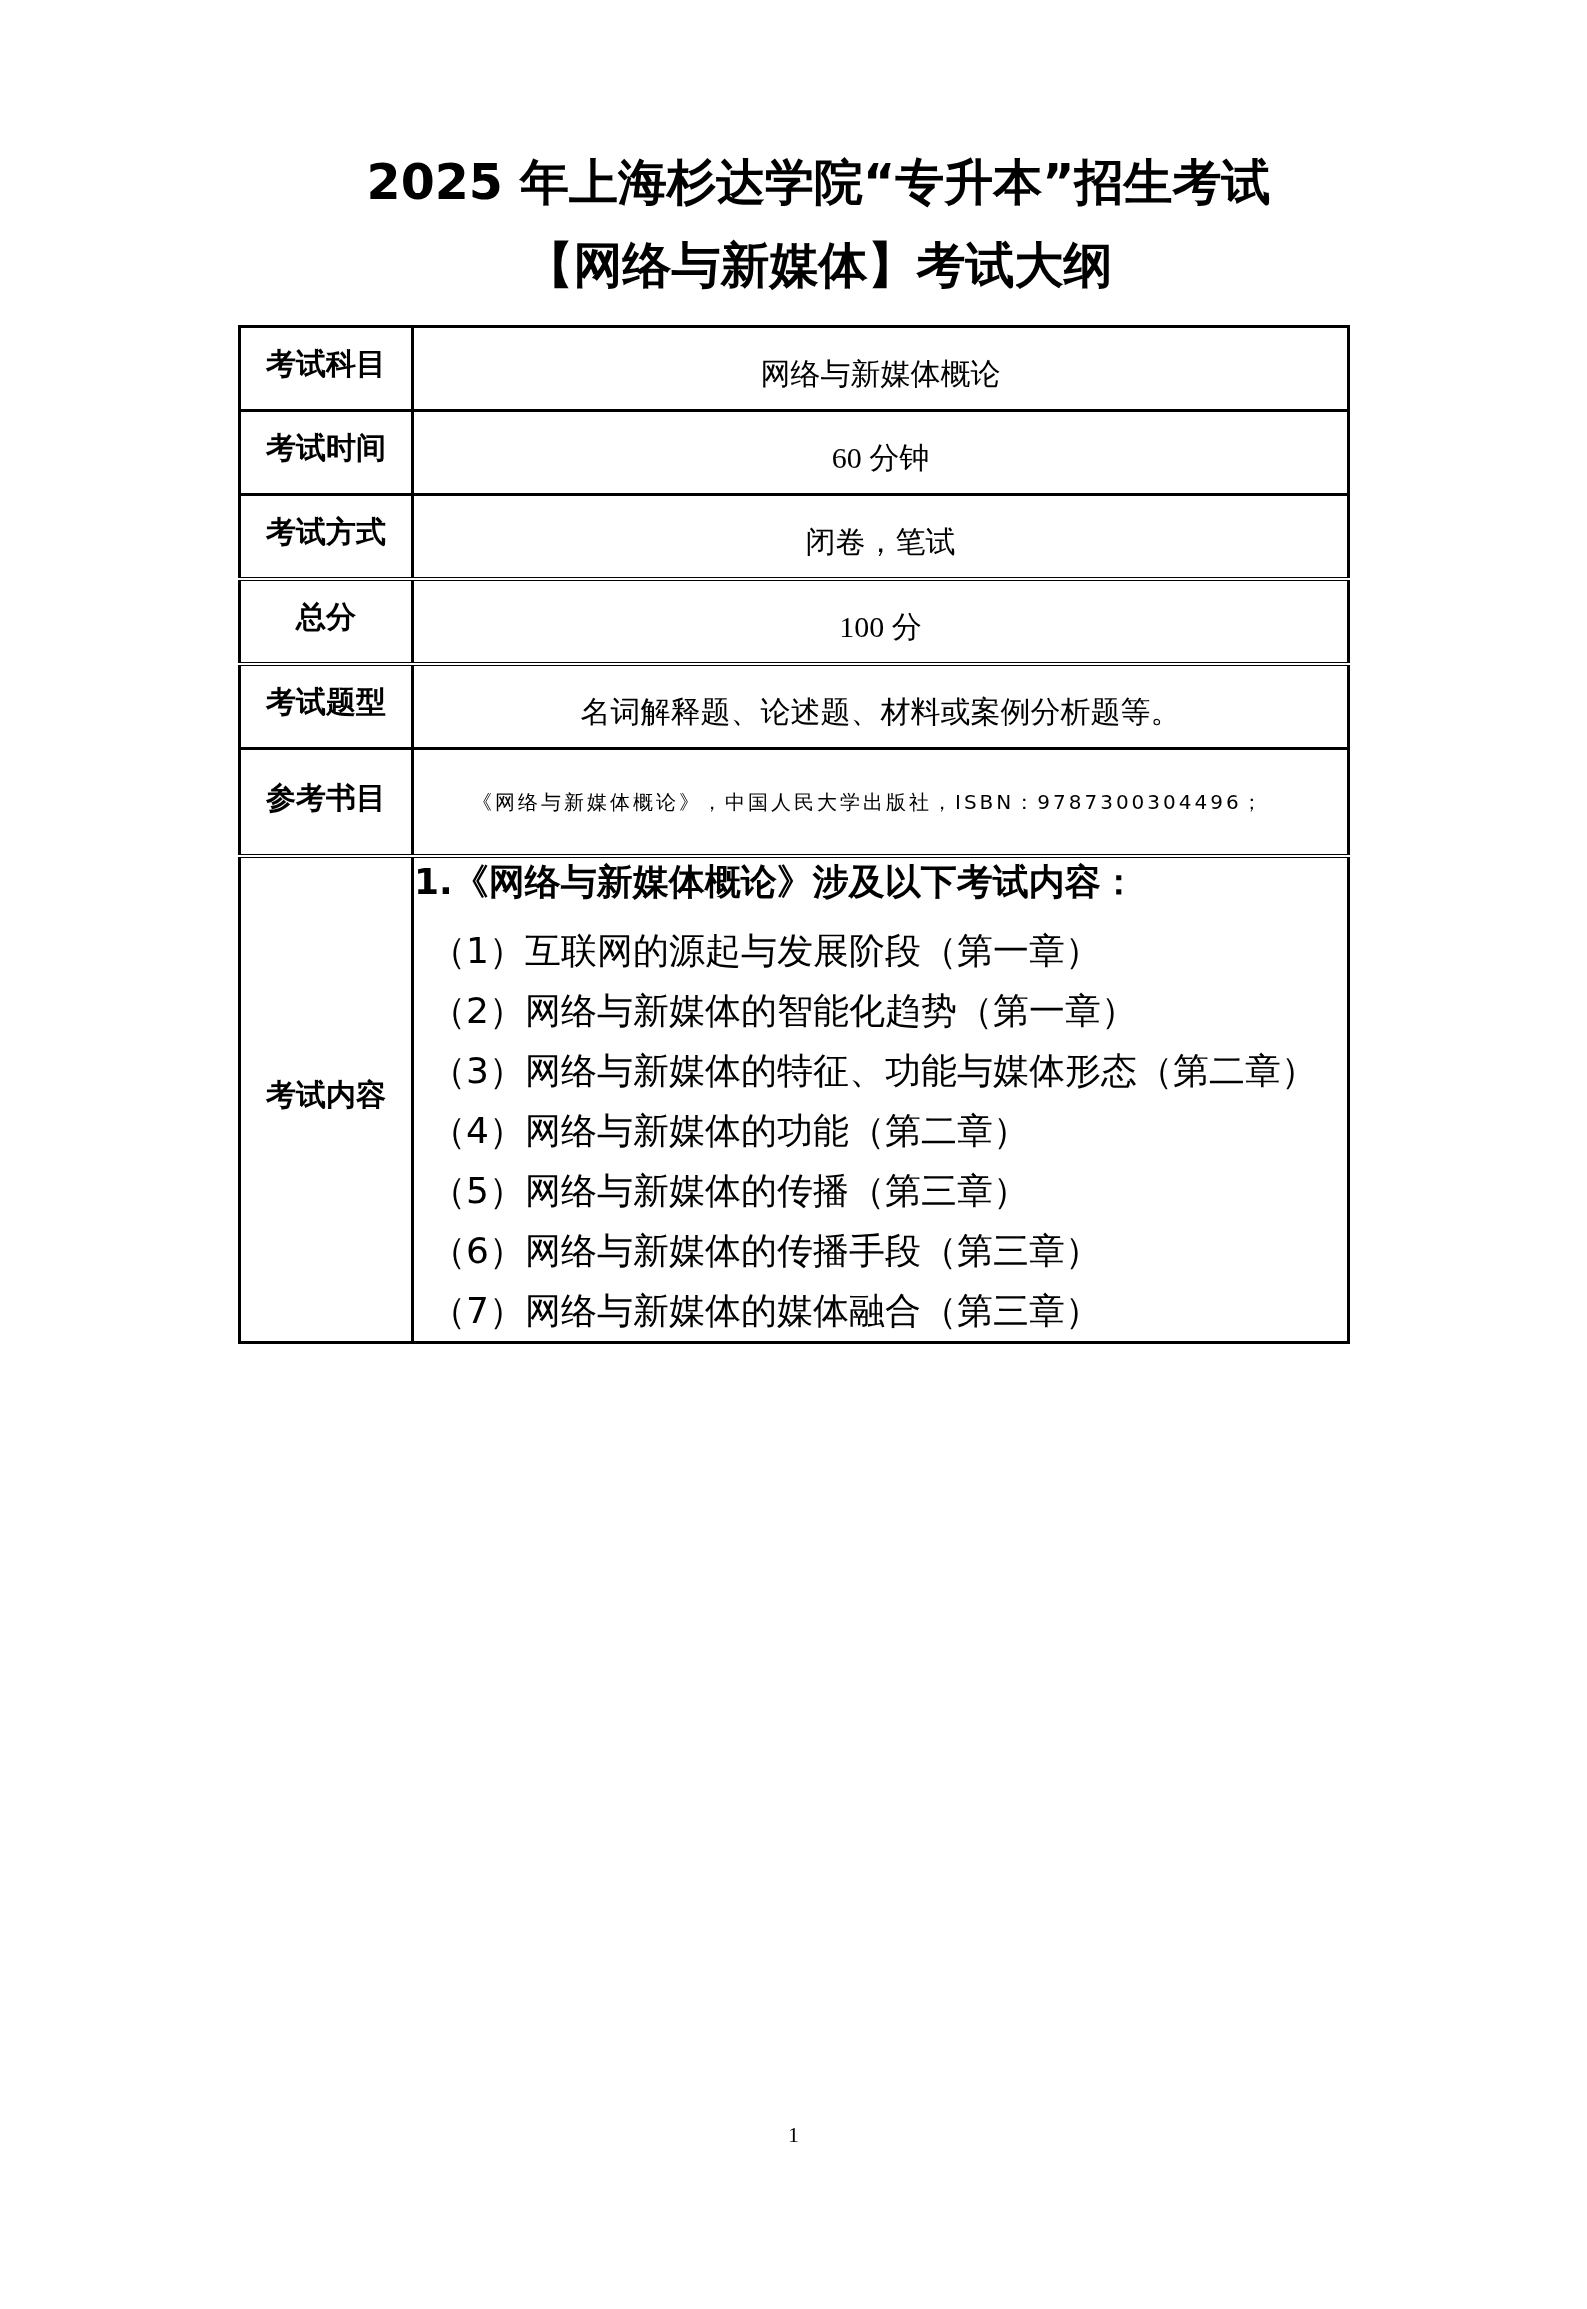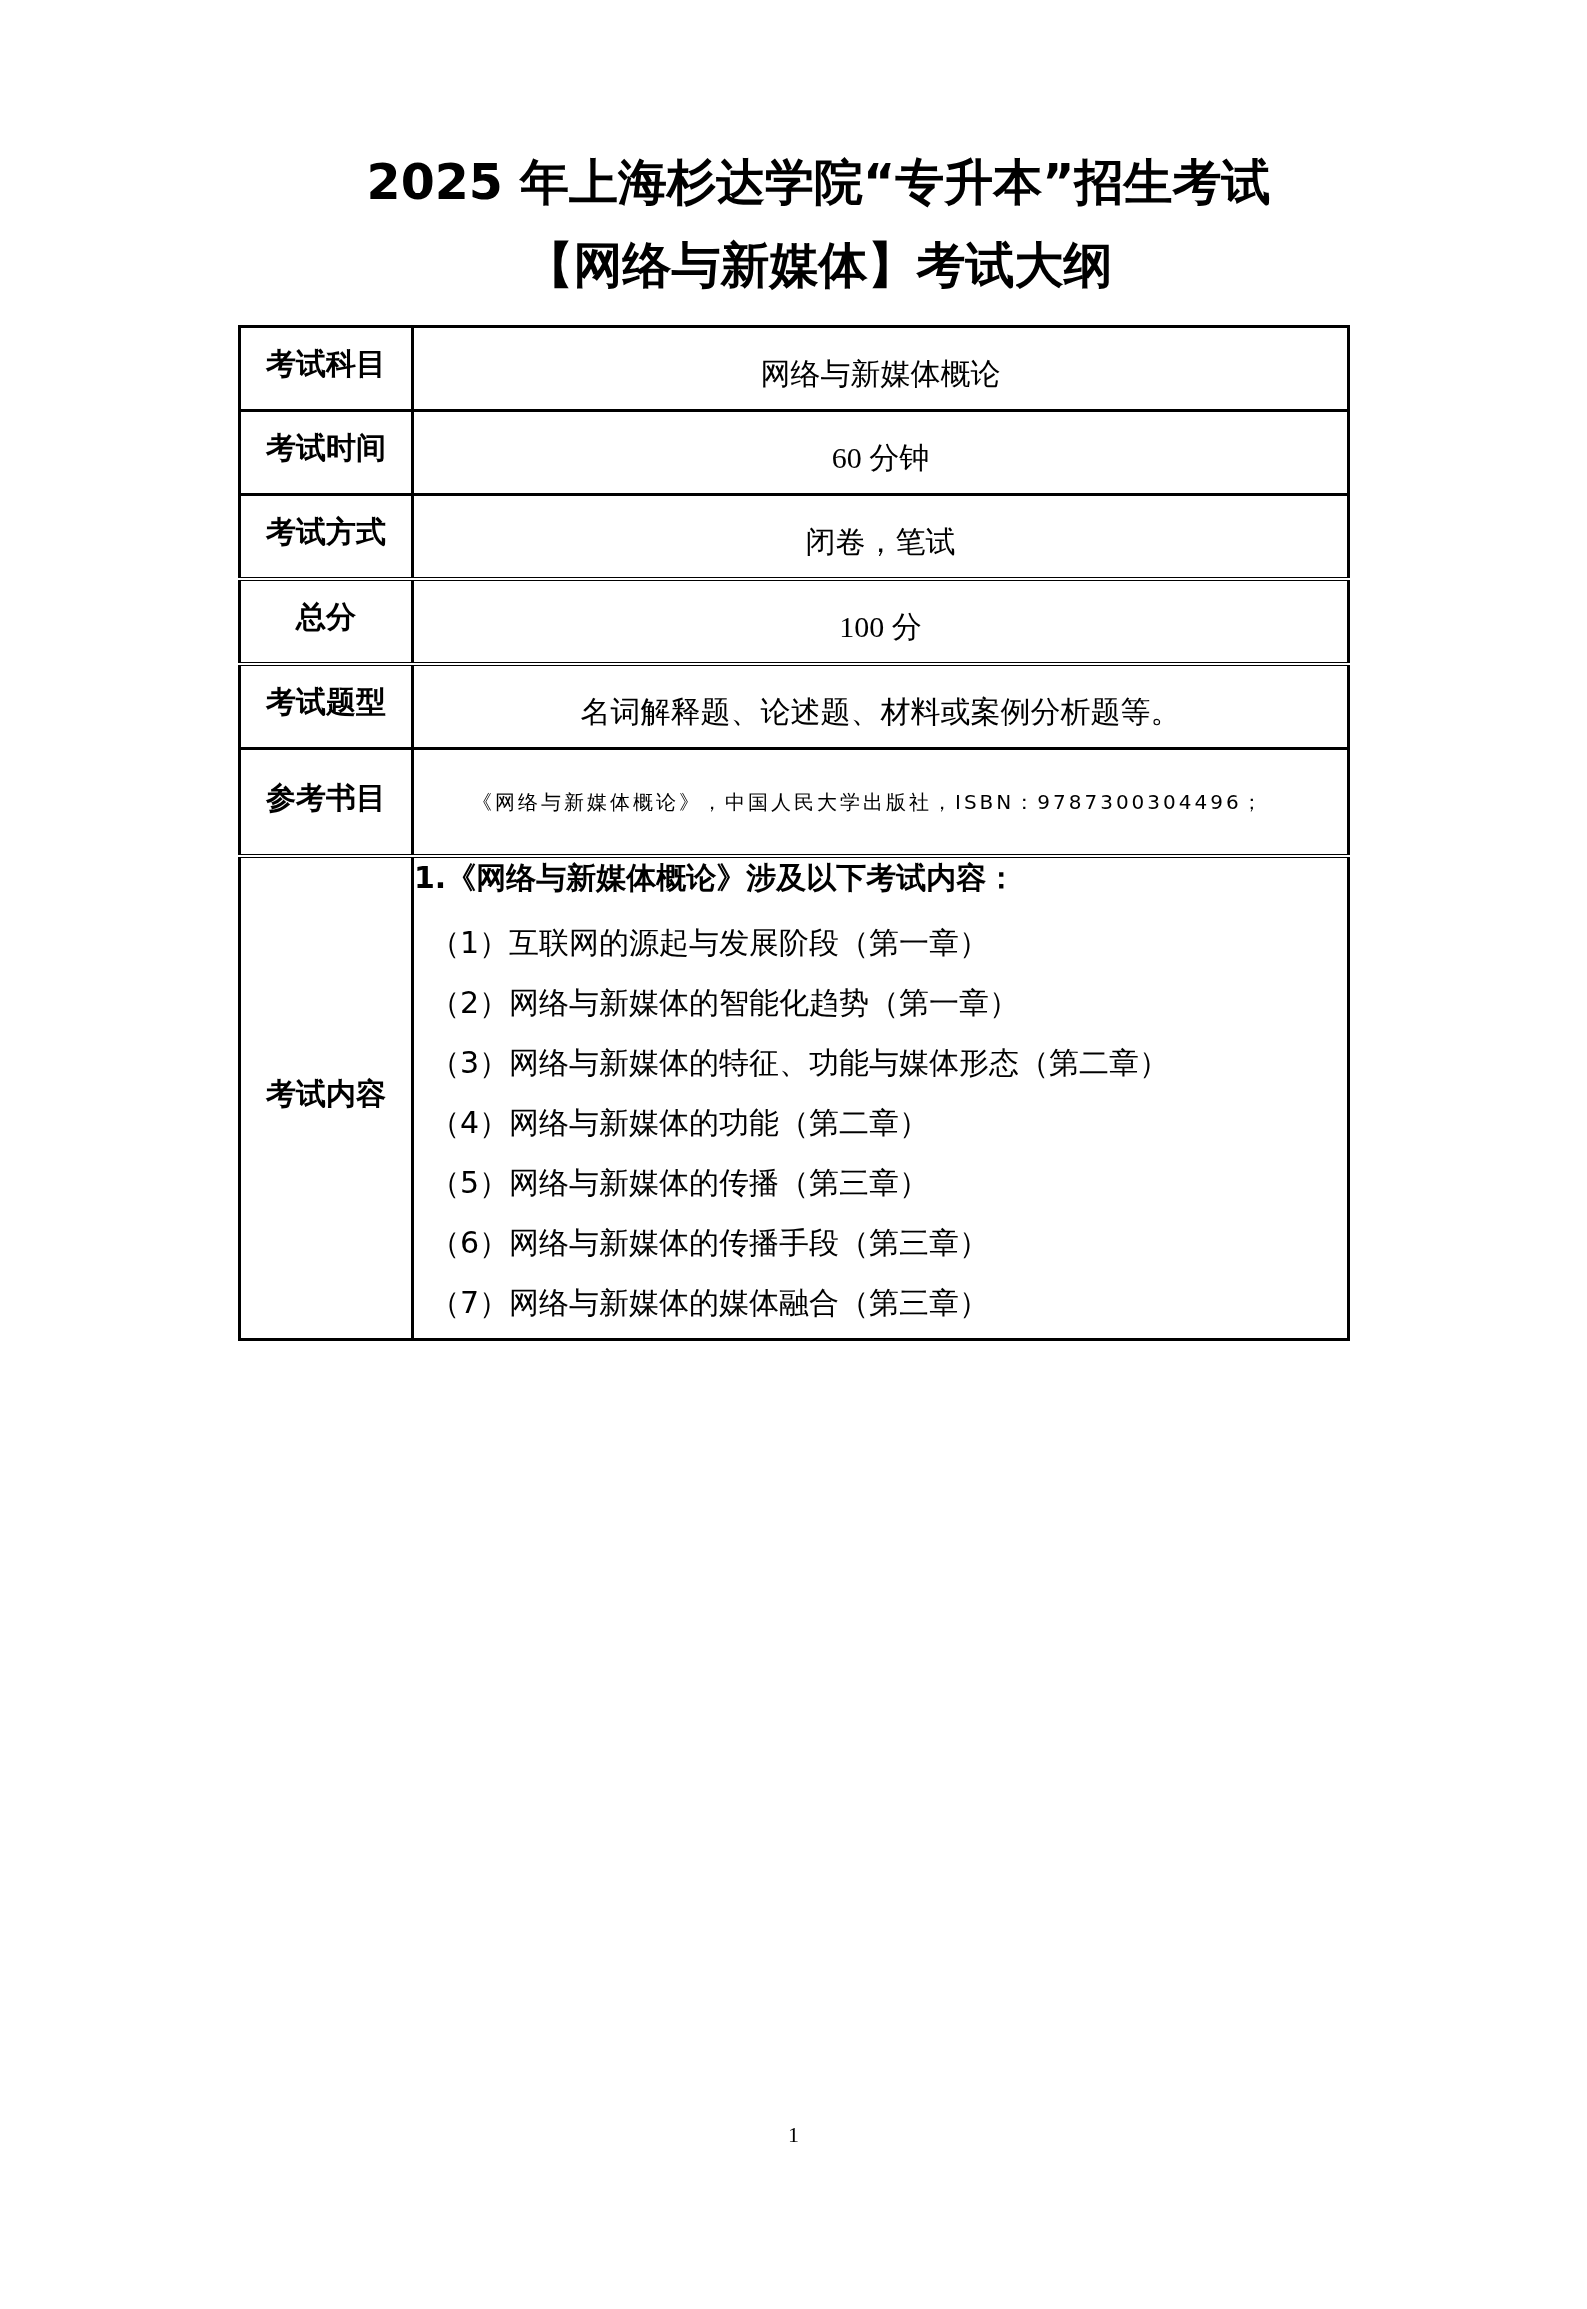--- a/index.html
+++ b/index.html
@@ -13,21 +13,21 @@
                   border-collapse: collapse; table-layout: fixed; }
   table.outline td { border: 3px solid #000; padding: 0; }
   table.outline tr.dbl td { border-bottom: 4px double #000; }
   td.label { width: 170px; text-align: center; font-weight: bold; font-size: 30px; vertical-align: middle; }
   td.label span { position: relative; top: -4px; }
   td.value { text-align: center; font-size: 30px; vertical-align: middle; }
   td.value span { position: relative; top: 6px; font-family: Liberation Serif, serif; }
   tr.r86 td { height: 81px; }
   td.book { text-align: left; font-size: 20px; padding: 8px 34px 8px 14px; line-height: 58px; letter-spacing: 3px; }
   td.book .indent { display: inline-block; width: 58px; }
-  td.content { text-align: left; font-size: 30px; padding: 38px 20px 20px 76px; vertical-align: top; }
+  td.content { text-align: left; font-size: 36px; padding: 38px 20px 20px 76px; vertical-align: top; }
   .content-head { font-weight: bold; margin-bottom: 14px; }
   .content-item { margin-left: 16px; height: 60px; line-height: 60px; }
   .pageno { position: absolute; top: 2122px; left: 0; width: 1587px; text-align: center;
             font-family: "Liberation Serif", "DejaVu Serif", serif; font-size: 22px; }
 </style>
 </head>
 <body>
 
 <div class="title t1">2025 年上海杉达学院“专升本”招生考试</div>
 <div class="title t2">【网络与新媒体】考试大纲</div>

